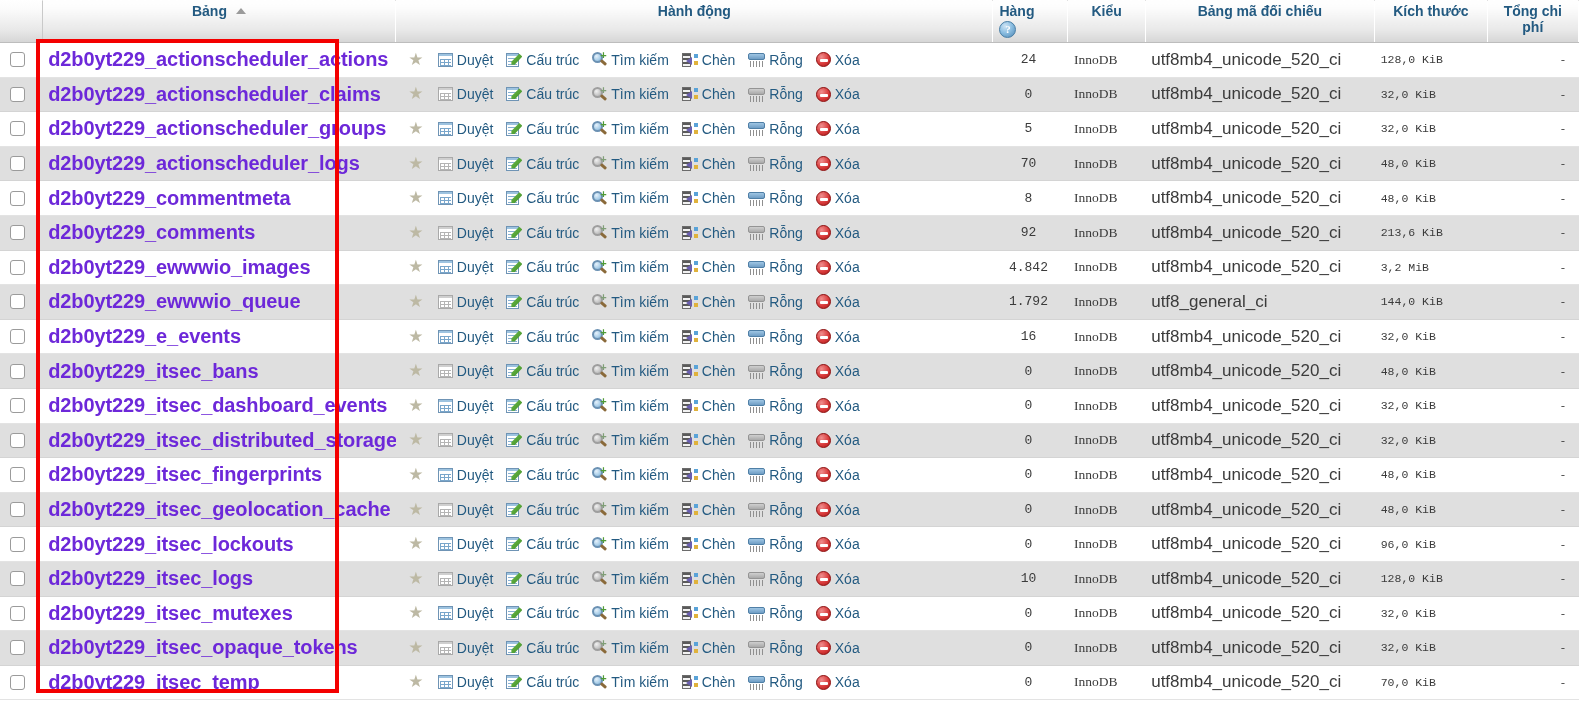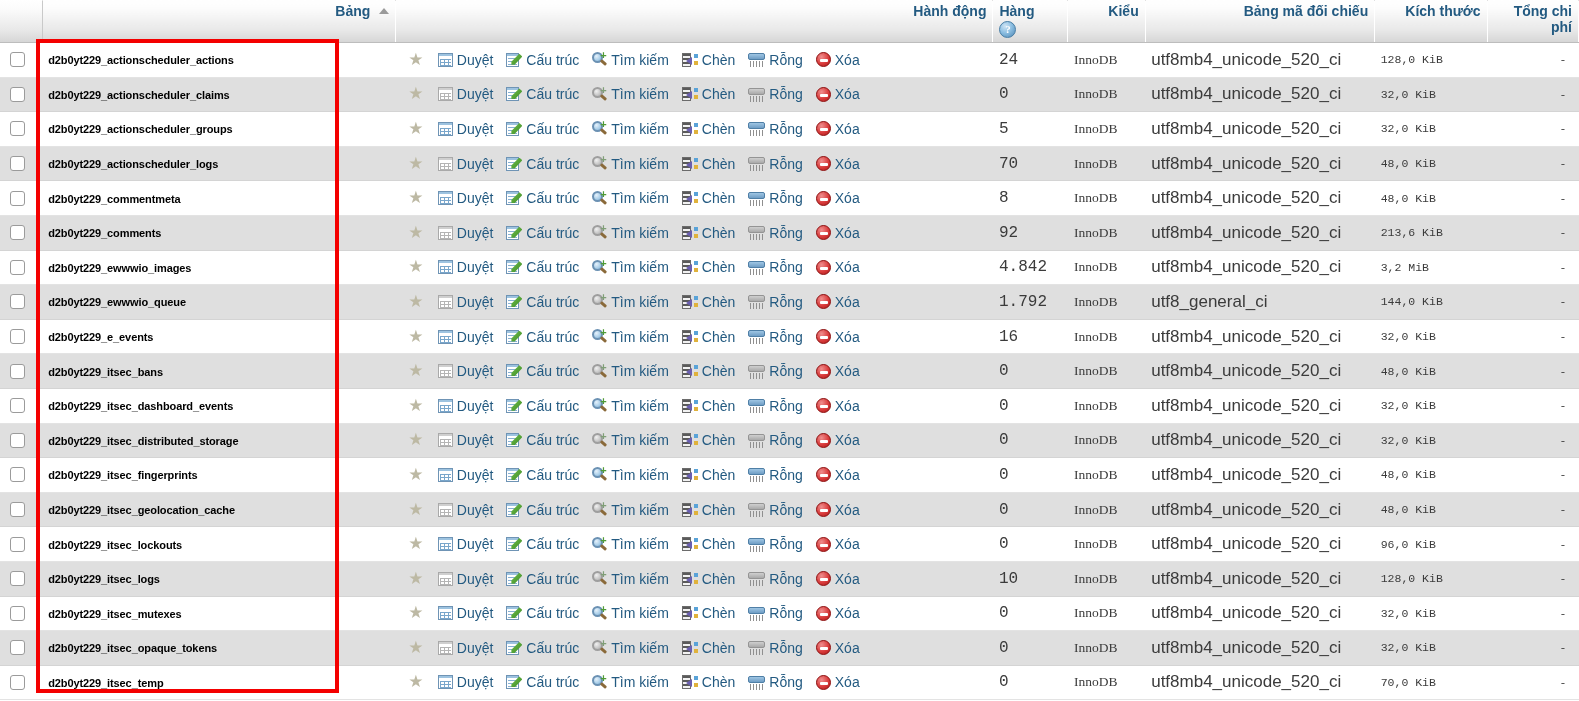--- a/index.html
+++ b/index.html
@@ -22,21 +22,21 @@
   }
 
   
   thead th {
     background: linear-gradient(to bottom, #ffffff 0%, #fbfbfb 22%, #e8e8e8 72%, #d6d6d6 100%);
     border-right: 1px solid #fff;
     border-bottom: 1px solid #bdbdbd;
     color: #235a81;
     font-weight: bold;
     font-size: 14px;
-    text-align: right;
+    text-align: center;
     padding: 3px 6px 4px 6px;
     height: 40px;
     vertical-align: top;
     line-height: 16px;
     white-space: normal;
     position: relative;
   }
   thead th.num { text-align: left; }
   thead th.first { border-right: 1px solid #c9c9c9; }
 
@@ -76,43 +76,43 @@
     border-bottom: 1px solid #e3e3e3;
     vertical-align: middle;
     white-space: nowrap;
     overflow: hidden;
   }
   tbody tr.even td { border-bottom: 1px solid #d4d4d4; }
 
   td.cb { width: 36px; padding-left: 10px; }
   td.tname { width: 302px; }
   td.actions { width: 510px; padding-left: 4px; }
-  td.rows { width: 64px; text-align: left; padding-right: 10px;
-            font-family: "Liberation Mono", monospace; font-size: 16px; color: #3b3b3b; }
+  td.rows { width: 64px; text-align: center; padding-right: 10px;
+            font-family: "Liberation Mono", monospace; font-size: 13px; color: #3b3b3b; }
   td.type { width: 66px; font-size: 13.5px; color: #3b3b3b; font-family: Liberation Serif, serif; }
   td.coll { width: 196px; font-size: 17px; color: #3b3b3b; }
   td.size { width: 96px; text-align: left; padding-right: 12px;
             font-family: "Liberation Mono", monospace; font-size: 11.5px; color: #3b3b3b; }
   td.over { width: 78px; text-align: right; padding-right: 12px;
             font-family: "Liberation Mono", monospace; font-size: 11.5px; color: #3b3b3b; }
 
   
   .chk {
     width: 15px; height: 15px;
     border: 1px solid #9b9b9b;
     border-radius: 3px;
     background: #fff;
     display: block;
   }
 
   
   a.tablelink {
-    color: #000000;
+    color: #6d28d9;
     font-weight: bold;
-    font-size: 11px;
+    font-size: 20px;
     text-decoration: none;
     letter-spacing: -0.1px;
     margin-top: 46px;
   }
 
   
   .actrow { display: flex; align-items: center; gap: 0px; }
   .act {
     display: inline-flex;
     align-items: center;

